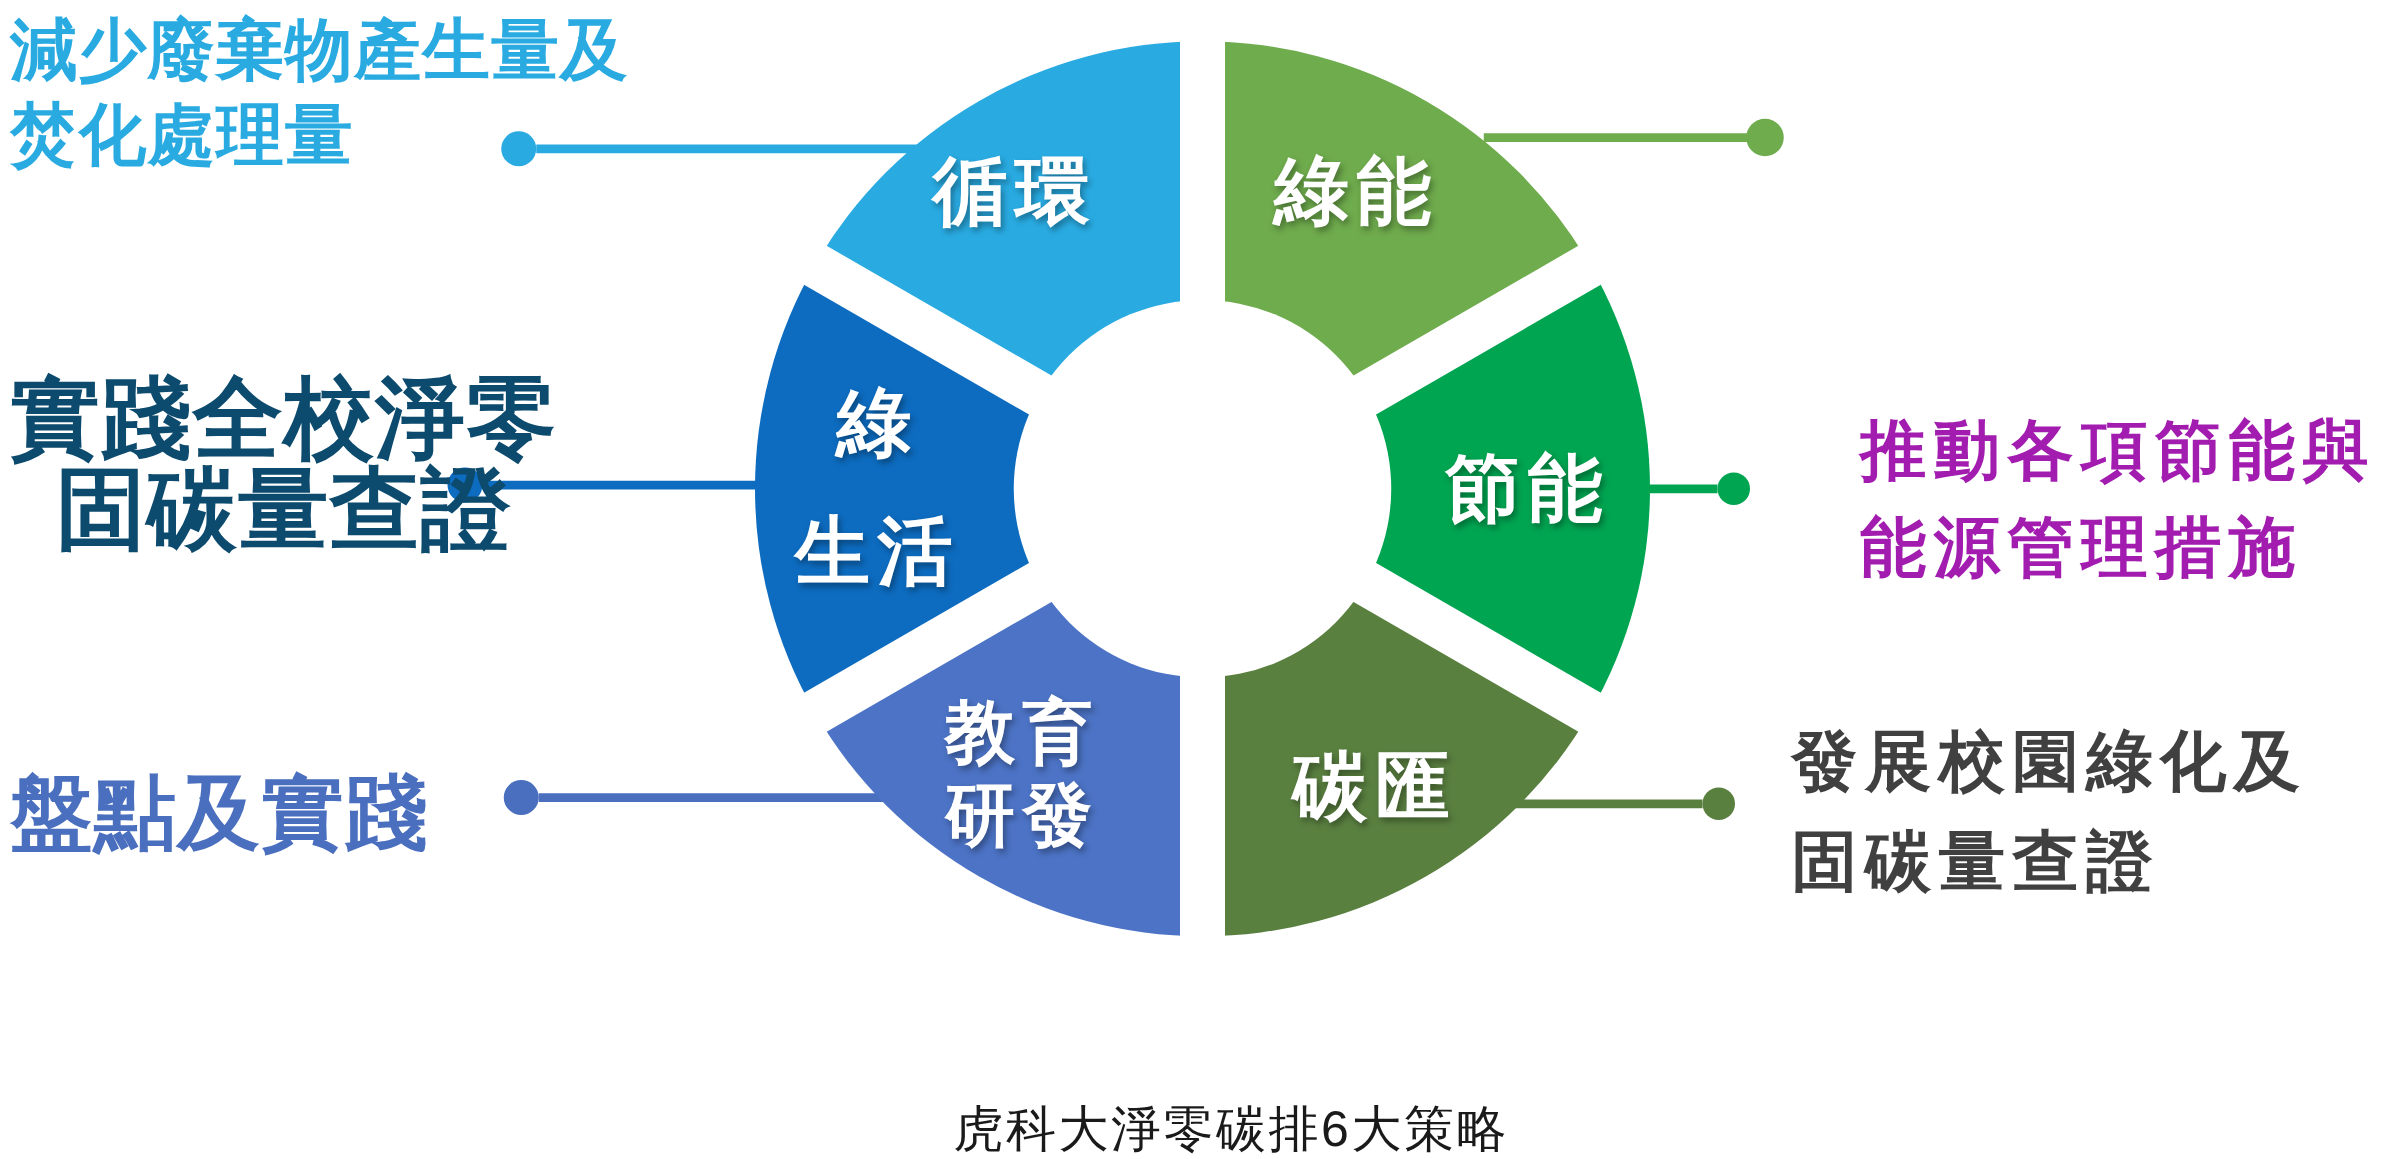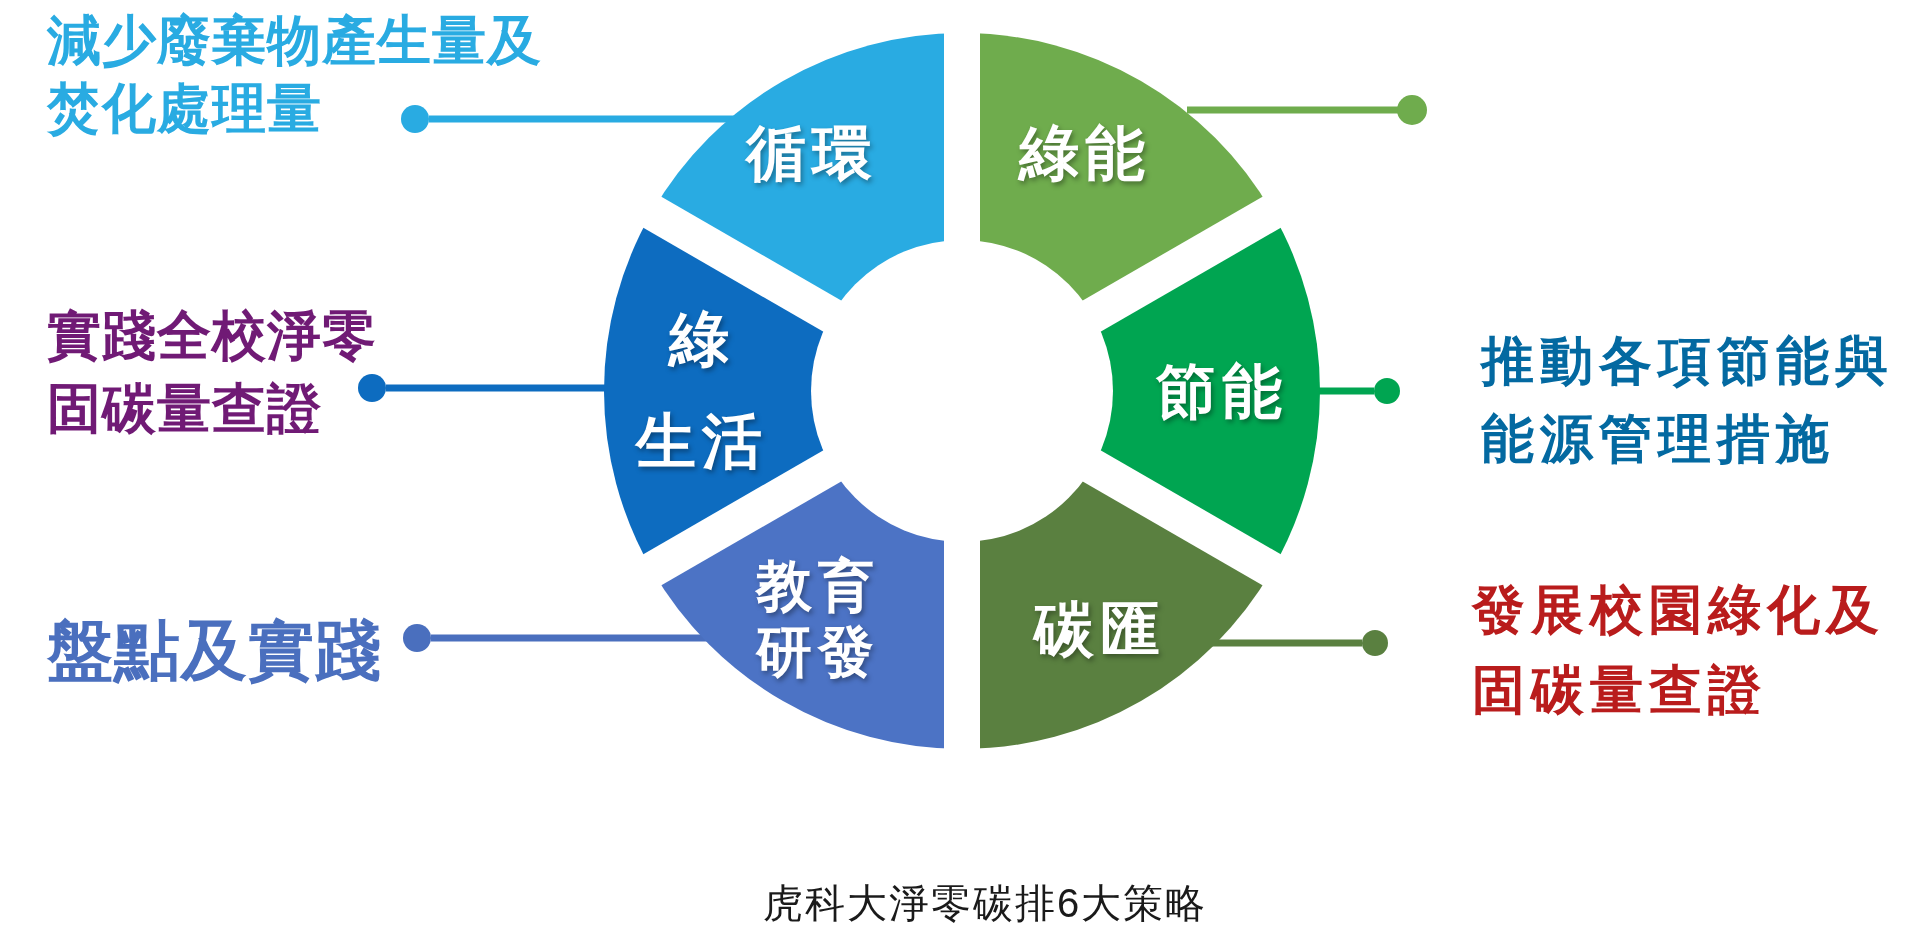--- a/index.html
+++ b/index.html
@@ -8,21 +8,21 @@
     font-family:"Liberation Sans","DejaVu Sans",sans-serif;
   }
   #wheel-svg{position:absolute;left:0;top:0;}
   .seg-label{
     font-family:"Liberation Sans","DejaVu Sans",sans-serif;
     font-weight:700;fill:#ffffff;letter-spacing:6px;
     text-shadow:2px 3px 5px rgba(0,0,0,.35);
     text-anchor:middle;
   }
   .callout{
-    position:absolute;font-weight:700;white-space:nowrap;margin-left:39px;
+    position:absolute;font-weight:700;white-space:nowrap;
   }
   .callout .line{display:block;}
   #caption{
     position:absolute;transform:translate(-50%,-50%);
     font-size:40px;font-weight:400;color:#1a1a1a;letter-spacing:2px;white-space:nowrap;
   }
 </style>
 </head>
 <body>
 
@@ -58,28 +58,28 @@
       <circle cx="417" cy="638" r="14" fill="#4A6FBE"></circle>
       <circle cx="1412" cy="110" r="15" fill="#6FAC4D"></circle>
       <circle cx="1387" cy="391" r="13" fill="#00A551"></circle>
       <circle cx="1375" cy="643" r="13" fill="#5A8040"></circle>
     </svg>
   <div id="caption" style="left:985px;top:903px;">虎科大淨零碳排6大策略</div>
 <div class="callout" style="left: 8px; top: 6px; font-size: 54px; line-height: 68px; letter-spacing: 1px; color: rgb(41, 171, 226);">
       <span class="line">減少廢棄物產生量及</span>
       <span class="line">焚化處理量</span>
     </div>
-    <div class="callout" style="left: 8px; top: 299px; font-size: 54px; line-height: 73px; letter-spacing: 1px; color: #701a75;">
+    <div class="callout" style="left: 8px; top: 299px; font-size: 72px; line-height: 73px; letter-spacing: 1px; color: #0c4a6e; text-align: center;">
       <span class="line">實踐全校淨零</span>
       <span class="line">固碳量查證</span>
     </div>
     <div class="callout" style="left: 8px; top: 611px; font-size: 66px; line-height: 78px; letter-spacing: 1px; color: rgb(74, 111, 190);">
       <span class="line">盤點及實踐</span>
     </div>
-    <div class="callout" style="left: 1442px; top: 322px; font-size: 53px; line-height: 78px; letter-spacing: 6px; color: #0369a1;">
+    <div class="callout" style="left: 1488px; top: 322px; font-size: 53px; line-height: 78px; letter-spacing: 6px; color: #a21caf;">
       <span class="line">推動各項節能與</span>
       <span class="line">能源管理措施</span>
     </div>
-    <div class="callout" style="left: 1433px; top: 570px; font-size: 53px; line-height: 80px; letter-spacing: 6px; color: #b91c1c;">
+    <div class="callout" style="left: 1433px; top: 570px; font-size: 53px; line-height: 80px; letter-spacing: 6px; color: #404040;">
       <span class="line">發展校園綠化及</span>
       <span class="line">固碳量查證</span>
     </div>
   </div>
 
 </body></html>

